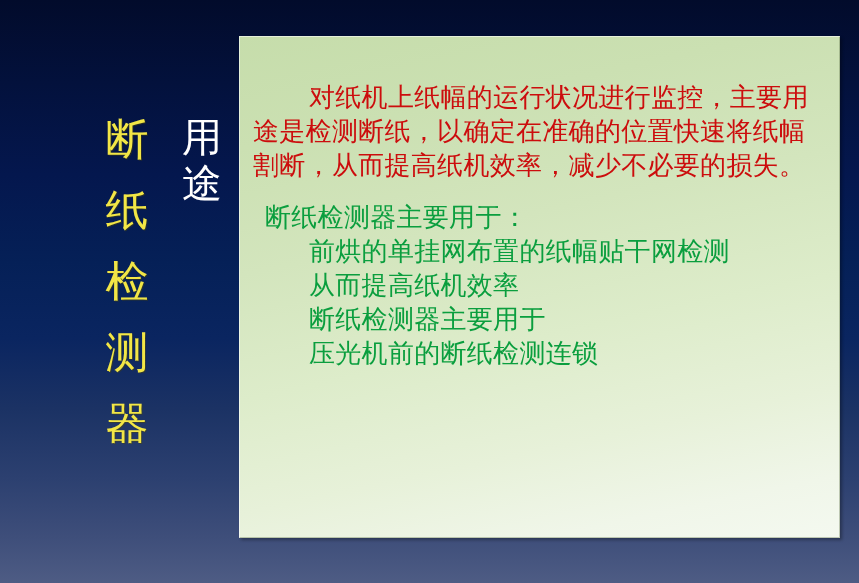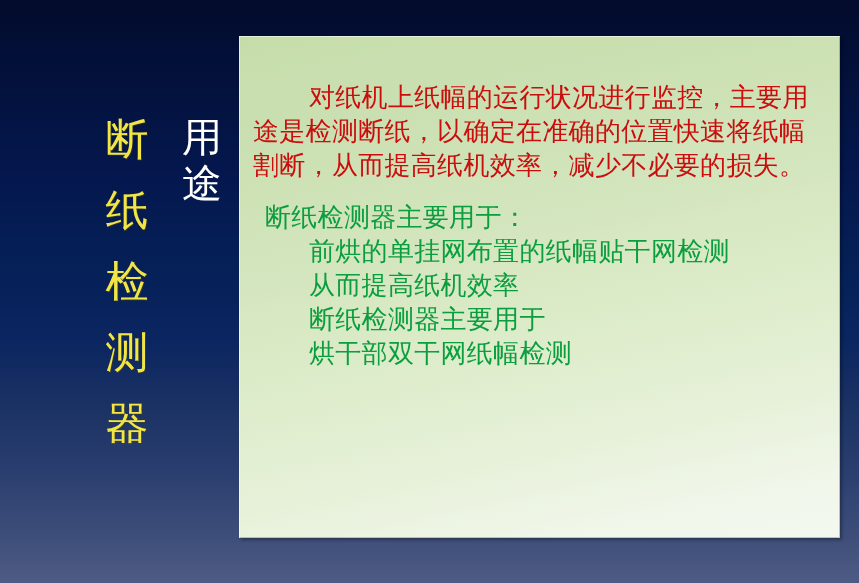--- a/index.html
+++ b/index.html
@@ -141,17 +141,17 @@
 
     <p class="para red">对纸机上纸幅的运行状况进行监控，主要用途是检测断纸，以确定在准确的位置快速将纸幅割断，从而提高纸机效率，减少不必要的损失。</p>
 
 
     <p class="para green-head">断纸检测器主要用于：</p>
 
     <ul id="bullet-list">
       <li>前烘的单挂网布置的纸幅贴干网检测</li>
       <li>从而提高纸机效率</li>
       <li>断纸检测器主要用于</li>
-      <li>烘干部双干网纸幅检测</li>
+      <li>压光机前的断纸检测连锁</li>
     </ul>
 
   </div>
 </div>
 
 </body></html>

